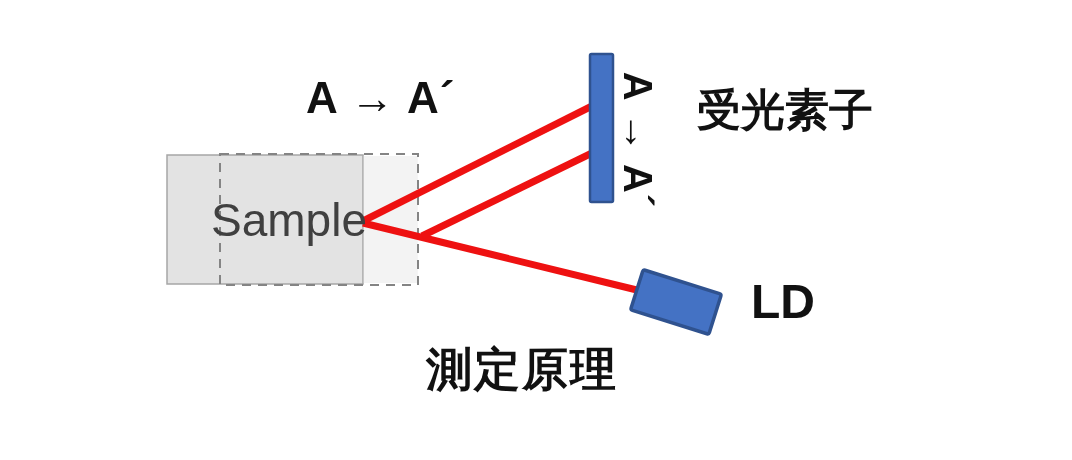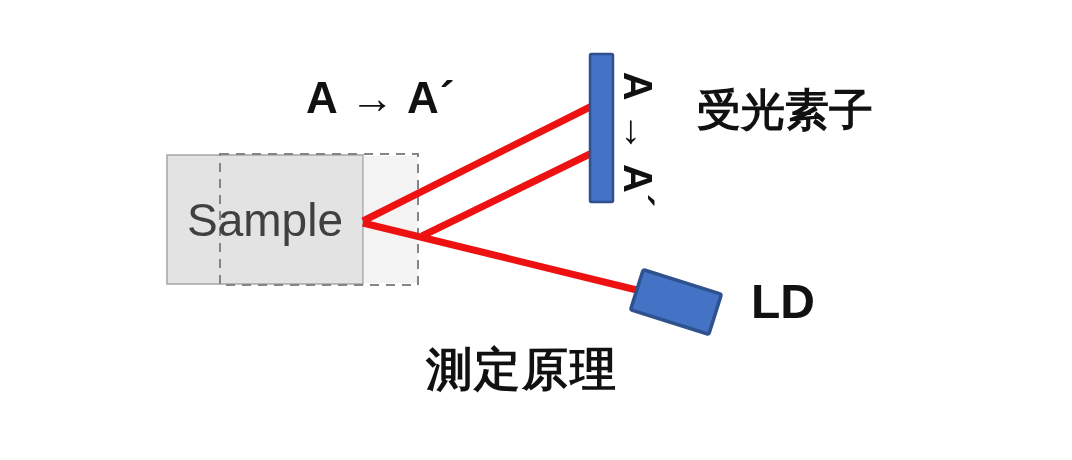--- a/index.html
+++ b/index.html
@@ -48,20 +48,21 @@
     left: 167px;
     top: 155px;
     width: 196px;
     height: 129px;
     display: flex;
     align-items: center;
     justify-content: center;
     font-size: 46px;
     font-weight: 400;
     color: var(--sample-text, #404040);
+    padding-left: 24px;
   }
   .detector-label {
     left: 697px;
     top: 88px;
     font-size: 44px;
     font-weight: bold;
   }
   .ld-label {
     left: 751px;
     top: 278px;

